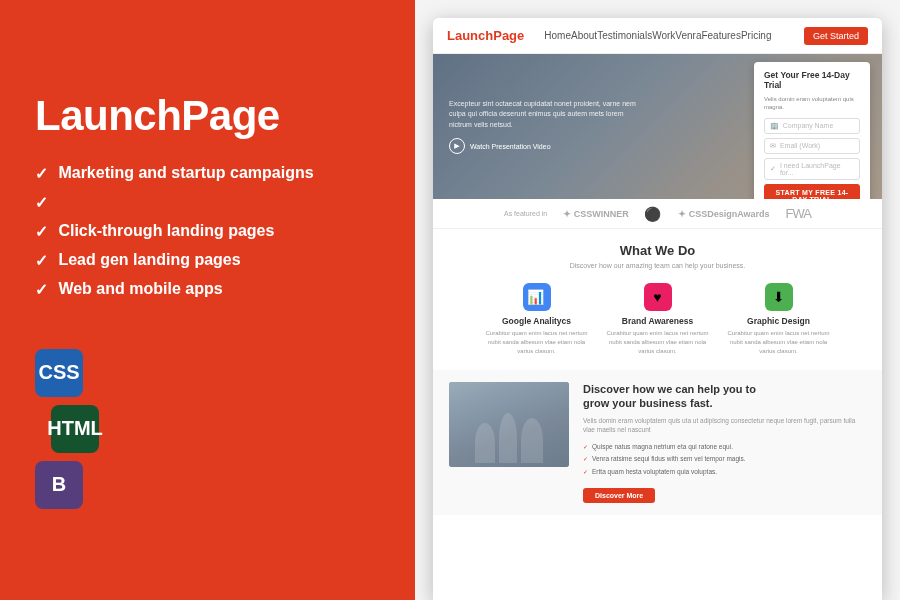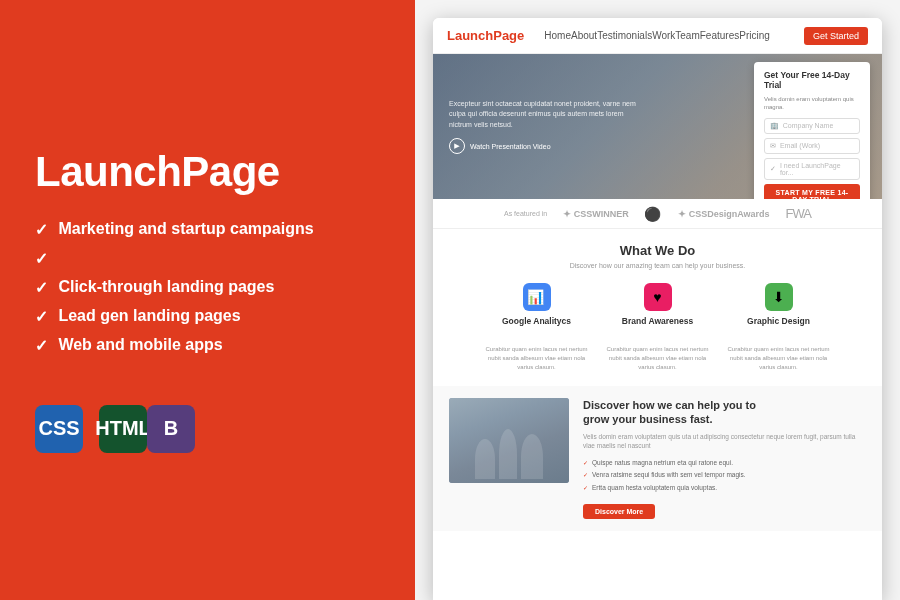--- a/index.html
+++ b/index.html
@@ -48,22 +48,23 @@
 
     .check-icon {
       color: #fff;
       font-size: 16px;
       font-weight: 900;
       flex-shrink: 0;
     }
 
     .tech-badges {
       display: flex;
-      gap: 0;
+      gap: 8px;
       margin-top: 8px;
+      flex-direction: column;
     }
 
     .tech-badge {
       width: 48px;
       height: 48px;
       border-radius: 8px;
       display: flex;
       align-items: center;
       justify-content: center;
       font-size: 20px;
@@ -327,21 +328,21 @@
     }
 
     .icon-analytics { background: #4285f4; }
     .icon-brand { background: #e91e63; }
     .icon-design { background: #4caf50; }
 
     .service-name {
       font-size: 8.5px;
       font-weight: 700;
       color: #333;
-      margin-bottom: 19px;
+      margin-bottom: 3px;
     }
 
     .service-desc {
       font-size: 6px;
       color: #999;
       text-align: center;
       line-height: 1.5;
     }
 
     
@@ -477,21 +478,21 @@
   <div class="browser-mockup">
 
     <nav class="site-nav">
       <span class="nav-logo">LaunchPage</span>
       <div class="nav-links">
 
       <span>Home</span>
           <span>About</span>
           <span>Testimonials</span>
           <span>Work</span>
-          <span>Team</span>
+          <span>Venra</span>
           <span>Features</span>
           <span>Pricing</span>
         </div>
       <span class="nav-cta">Get Started</span>
     </nav>
 
     <div class="hero-section">
       <div class="hero-bg-overlay"></div>
       <div class="hero-content">
         <div class="hero-desc">Excepteur sint octaecat cupidatat nonet proident, varne nem culpa qui officia deserunt enimus quis autem mets lorem nictrum velis netsud.</div>

